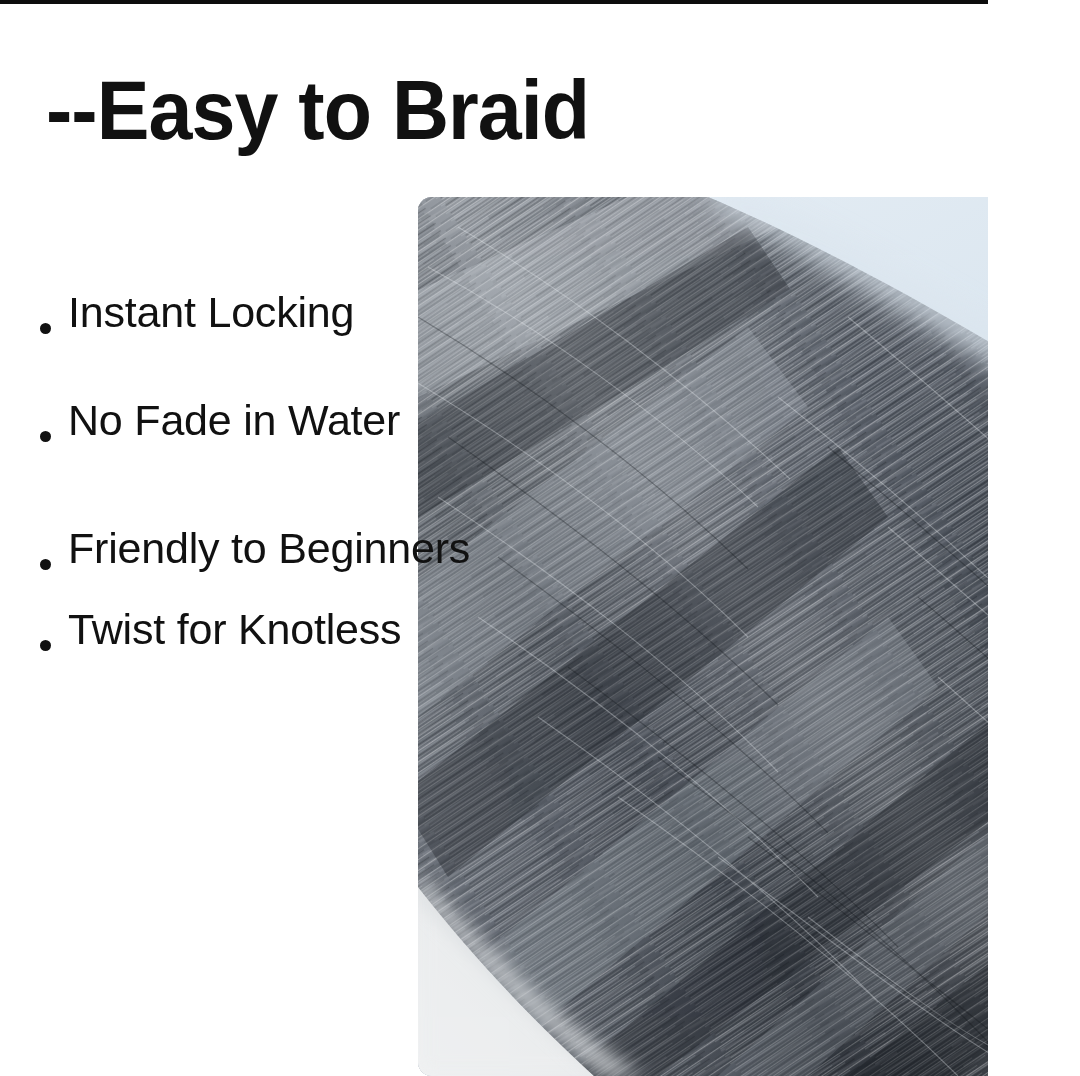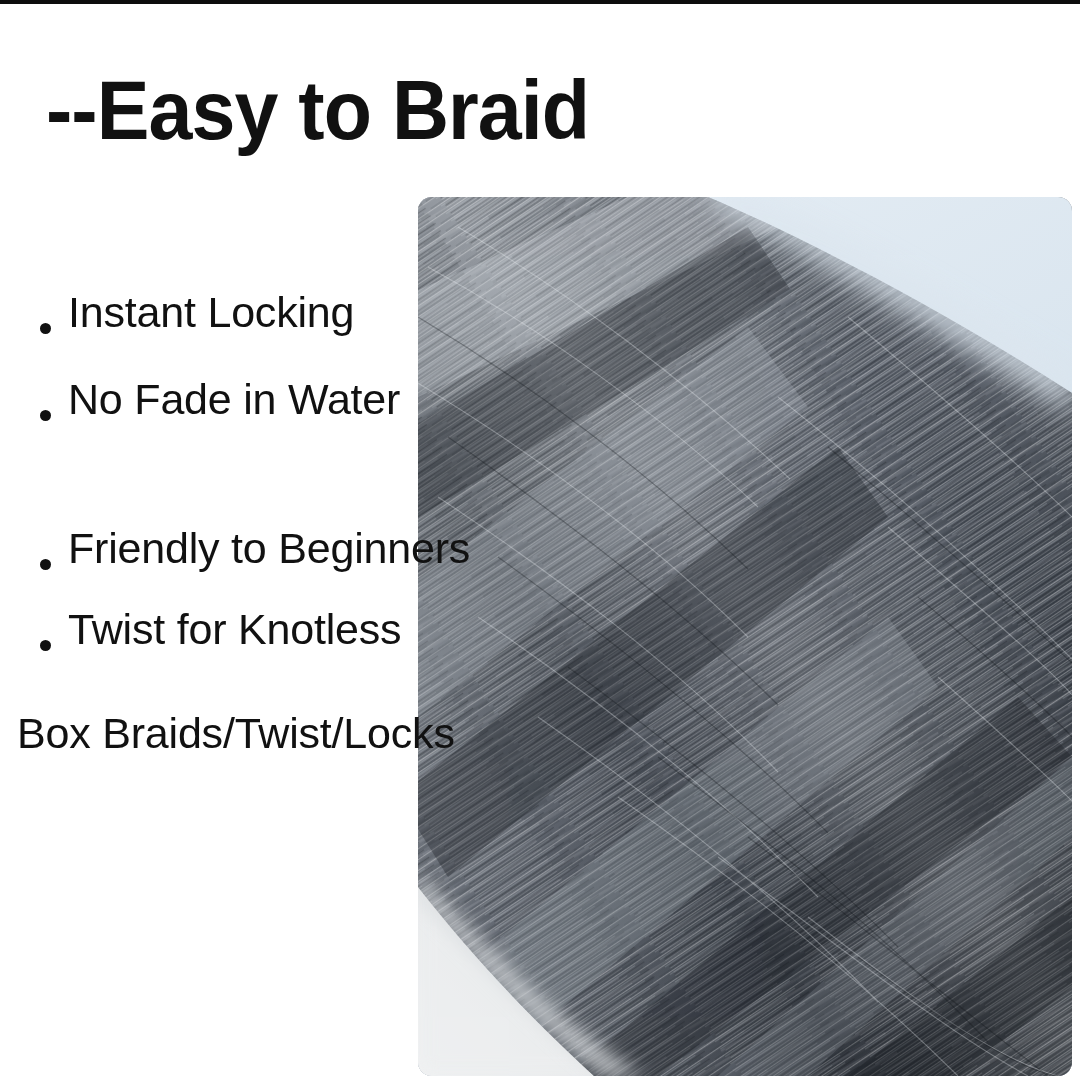--- a/index.html
+++ b/index.html
@@ -6,21 +6,21 @@
     margin: 0;
     padding: 0;
     background: #ffffff;
   }
   body {
     font-family: "Liberation Sans", sans-serif;
   }
 
   #canvas {
     position: relative;
-    width: 1080px;
+    width: 988px;
     height: 1076px;
     background: #ffffff;
     overflow: hidden;
   }
 
   
   #top-rule {
     position: absolute;
     left: 0;
     top: 0;
@@ -242,31 +242,30 @@
 
   <div id="headline">--Easy to Braid</div>
 
   <div id="feature-list">
 
     <div class="feature-row" style="top:291px;">
       <span class="bullet-dot"></span>
       <span class="feature-text">Instant Locking</span>
     </div>
 
-    <div class="feature-row" style="top:378px;">
+    <div class="feature-row" style="top:399px;">
       <span class="bullet-dot"></span>
       <span class="feature-text">No Fade in Water</span>
     </div>
 
     <div class="feature-row" style="top:527px;">
       <span class="bullet-dot"></span>
       <span class="feature-text">Friendly to Beginners</span>
     </div>
 
     <div class="feature-row" style="top:608px;">
       <span class="bullet-dot"></span>
       <span class="feature-text">Twist for Knotless</span>
     </div>
 
-    <div id="caption-line">Box Braids/Twist/Locks</div>
   </div>
 
 </div>
 
 </body></html>

